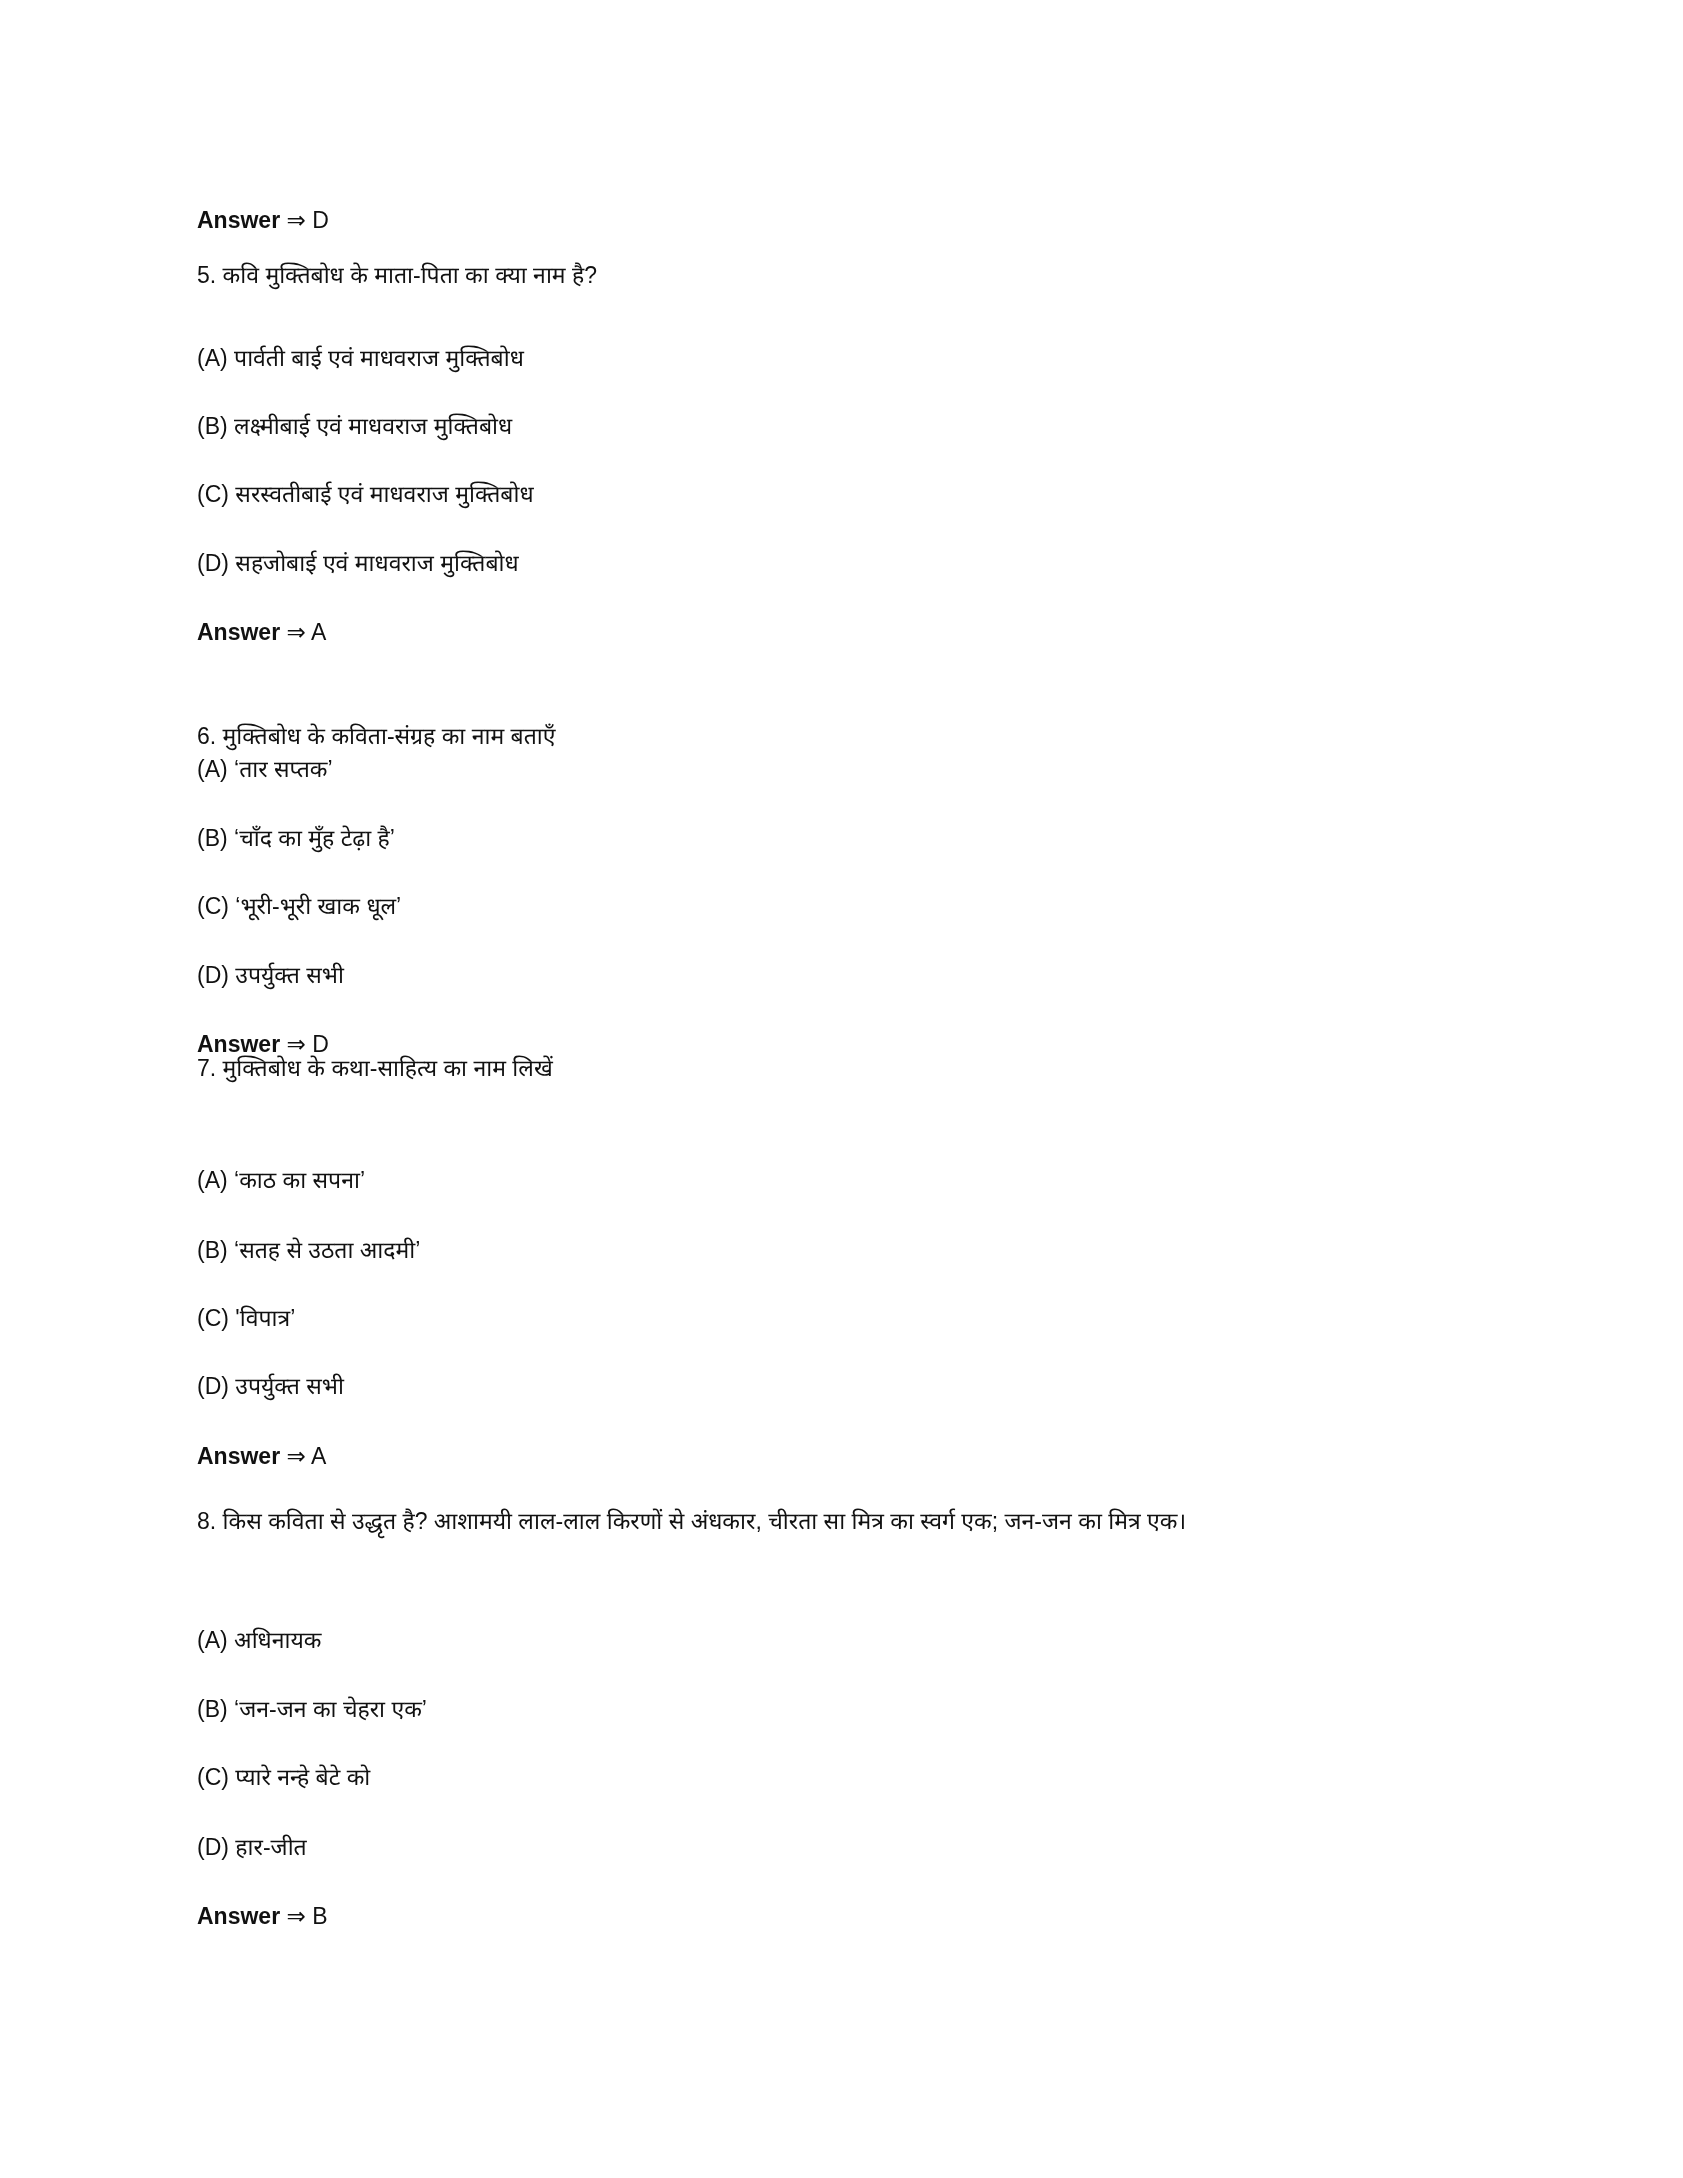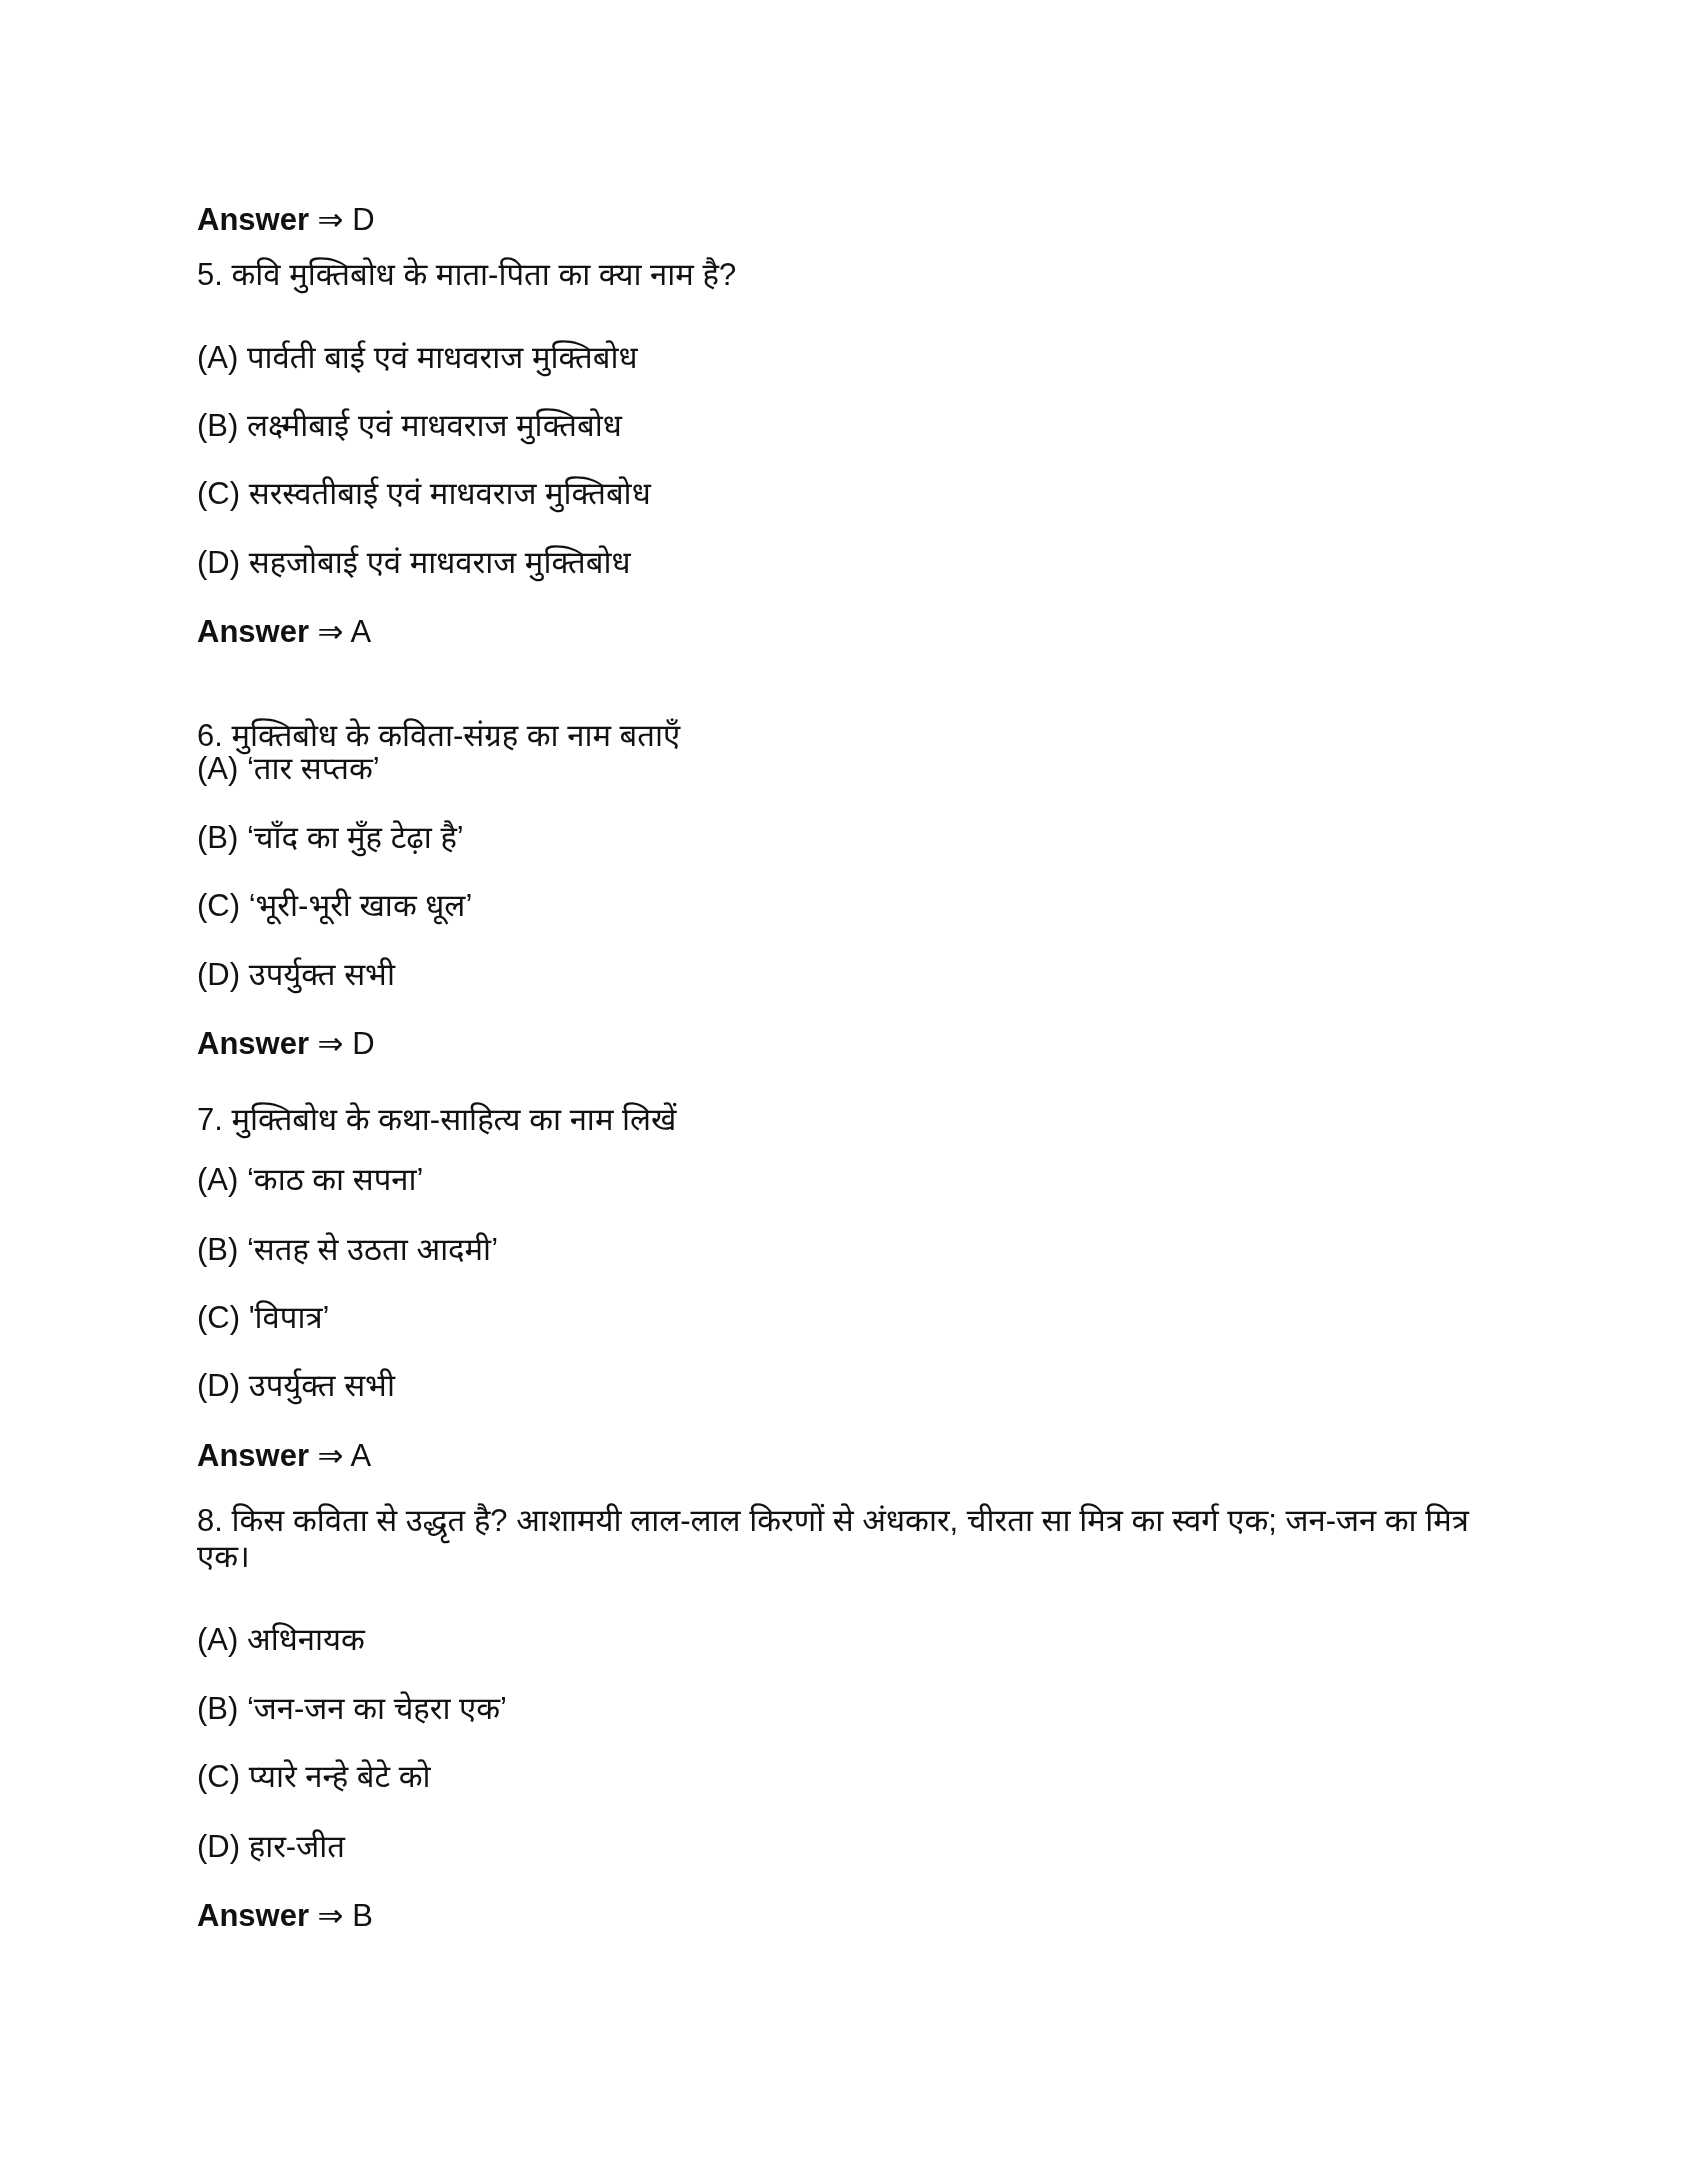--- a/index.html
+++ b/index.html
@@ -1,18 +1,18 @@
 <!DOCTYPE html>
 <html><head>
 <meta charset="utf-8">
 <style>
   html, body { margin: 0; padding: 0; background: #ffffff; }
   body { width: 1683px; height: 2178px; position: relative; overflow: hidden;
          font-family: "Liberation Sans", "DejaVu Sans", sans-serif; color: #111; }
-  .line { position: absolute; left: 197px; font-size: 31px; line-height: 40px; white-space: nowrap; }
+  .line { position: absolute; left: 197px; font-size: 23px; line-height: 40px; white-space: nowrap; }
   .answer-label { font-weight: bold; }
   .wrap { white-space: normal; width: 1287px; line-height: 36px; }
 </style>
 </head>
 <body>
 
 <div>
 
   <div class="line" style="top:200px">
     <span class="answer-label">Answer</span>
@@ -65,21 +65,21 @@
   <div class="line" style="top:955px">
     <span>(D)</span>
     <span>उपर्युक्त सभी</span>
   </div>
   <div class="line" style="top:1024px">
     <span class="answer-label">Answer</span>
     <span>⇒</span>
     <span>D</span>
   </div>
 
-  <div class="line" style="top:1100px">
+  <div class="line" style="top:1048px">
     <span>7.</span>
     <span>मुक्तिबोध के कथा-साहित्य का नाम लिखें</span>
   </div>
   <div class="line" style="top:1160px">
     <span>(A)</span>
     <span>‘काठ का सपना’</span>
   </div>
   <div class="line" style="top:1230px">
     <span>(B)</span>
     <span>‘सतह से उठता आदमी’</span>

